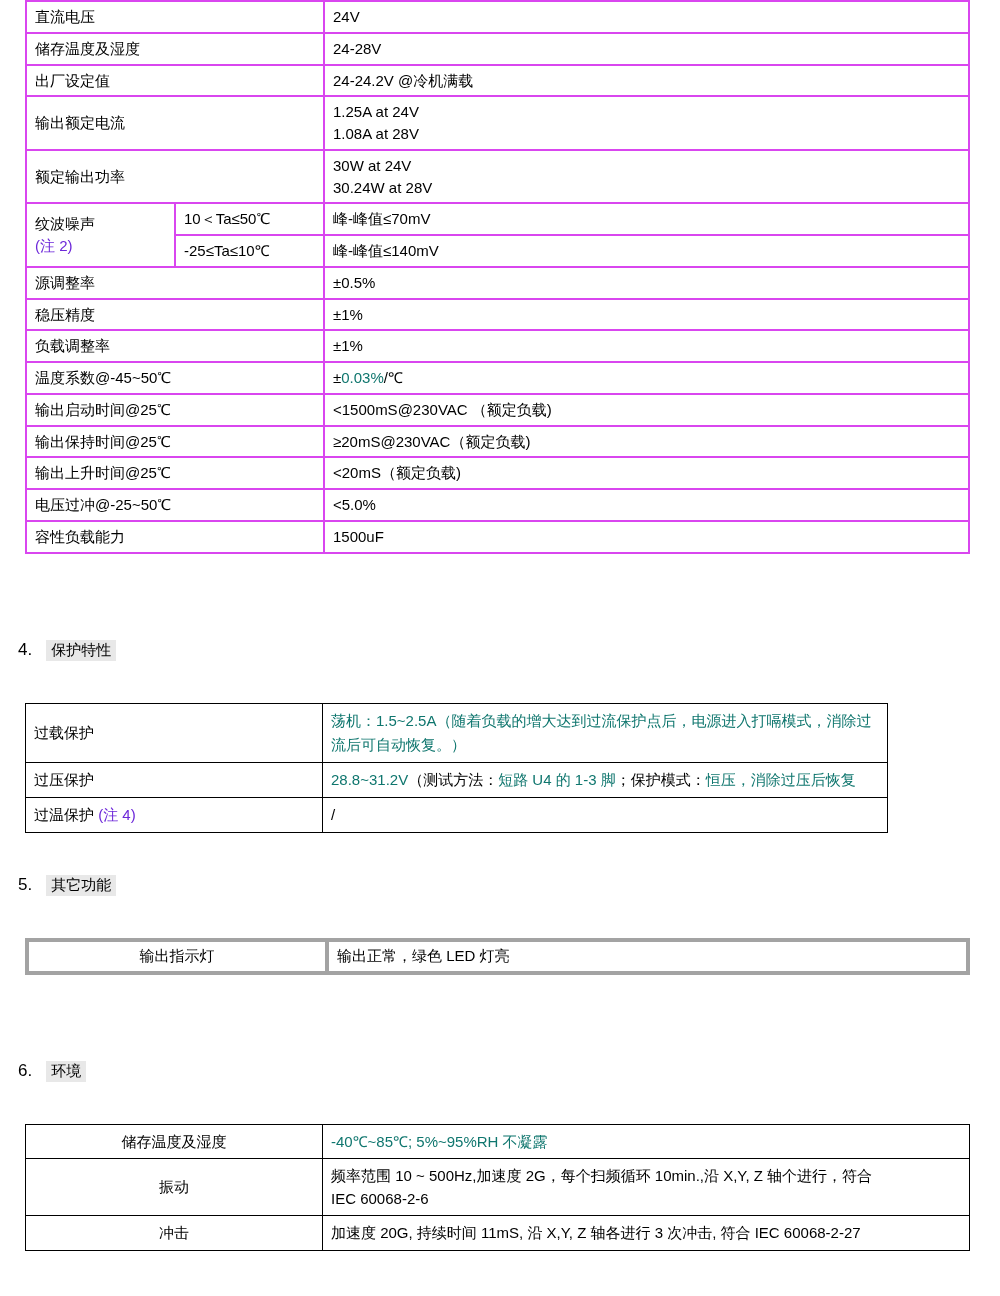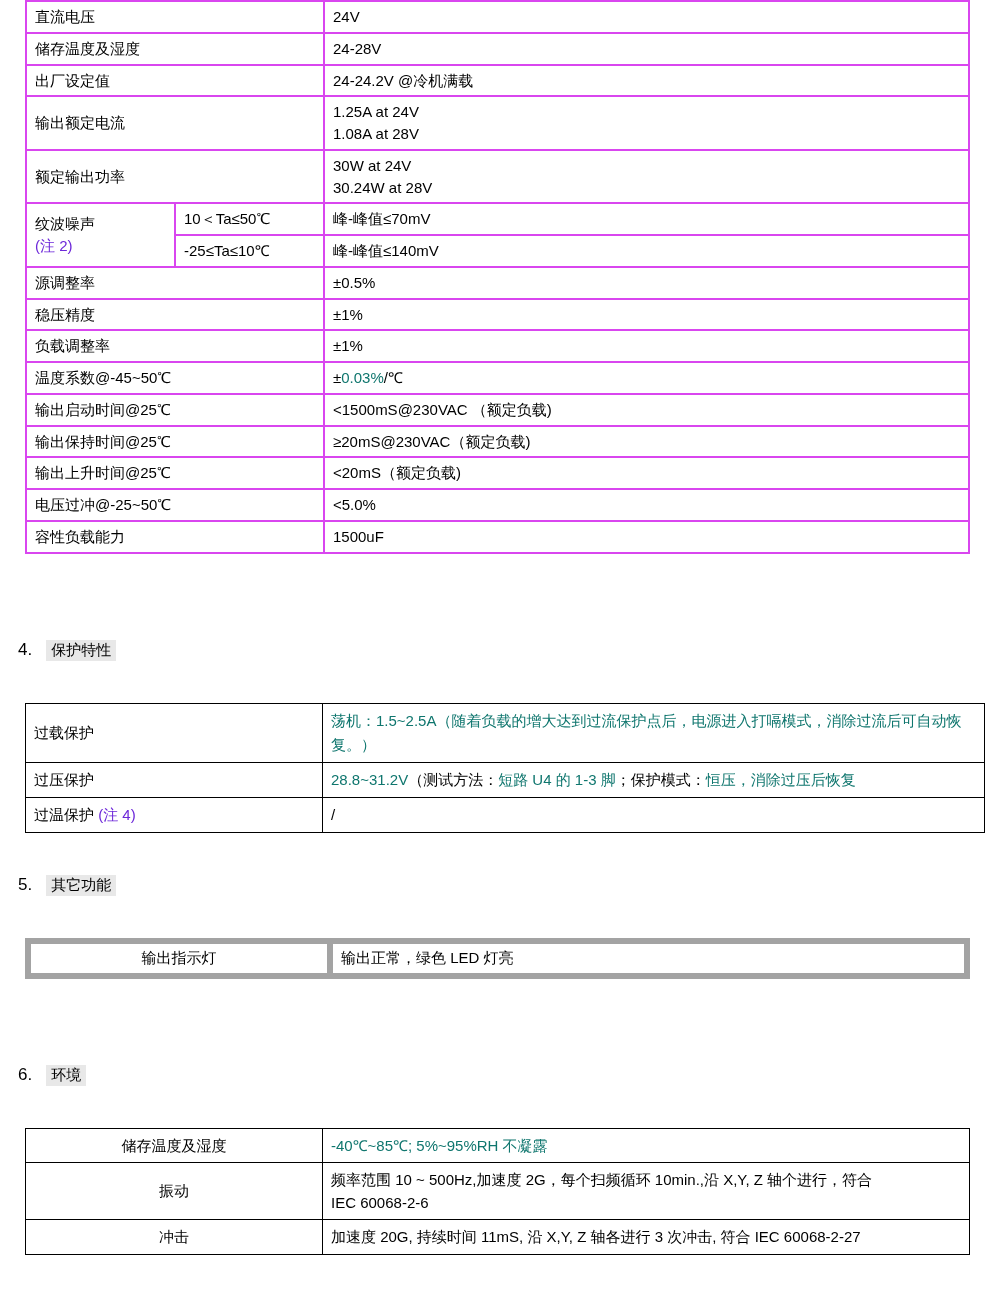--- a/index.html
+++ b/index.html
@@ -54,34 +54,34 @@
   .section .title {
     background: #e8e8e8;
     padding: 1px 5px;
     font-size: 15px;
   }
 
   .gap-lg { height: 86px; }
   .gap-md { height: 42px; }
 
   
-  table.prot { border-collapse: collapse; table-layout: fixed; width: 960px; margin-left: 25px; }
+  table.prot { border-collapse: collapse; table-layout: fixed; width: 863px; margin-left: 25px; }
   table.prot td {
     border: 1px solid #000000;
     padding: 5px 8px;
     vertical-align: middle;
     font-size: 15px;
     line-height: 1.6;
   }
   table.prot .lbl2 { width: 280px; }
 
   
   table.other { border-collapse: collapse; table-layout: fixed; width: 945px; margin-left: 25px; }
   table.other td {
-    border: 6px solid #a3a3a3;
+    border: 4px solid #a3a3a3;
     padding: 5px 8px;
     font-size: 15px;
   }
   table.other .lbl3 { width: 280px; text-align: center; }
 
   
   table.env { border-collapse: collapse; table-layout: fixed; width: 945px; margin-left: 25px; }
   table.env td {
     border: 1px solid #000000;
     padding: 5px 8px;

